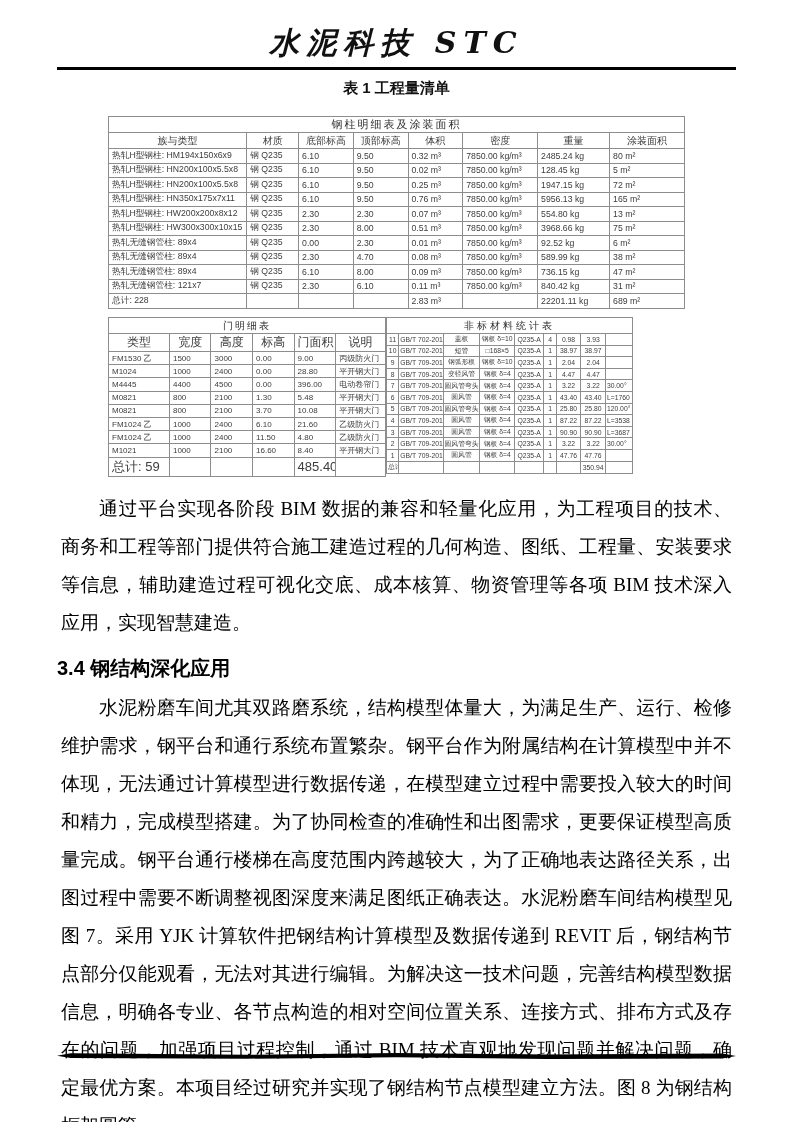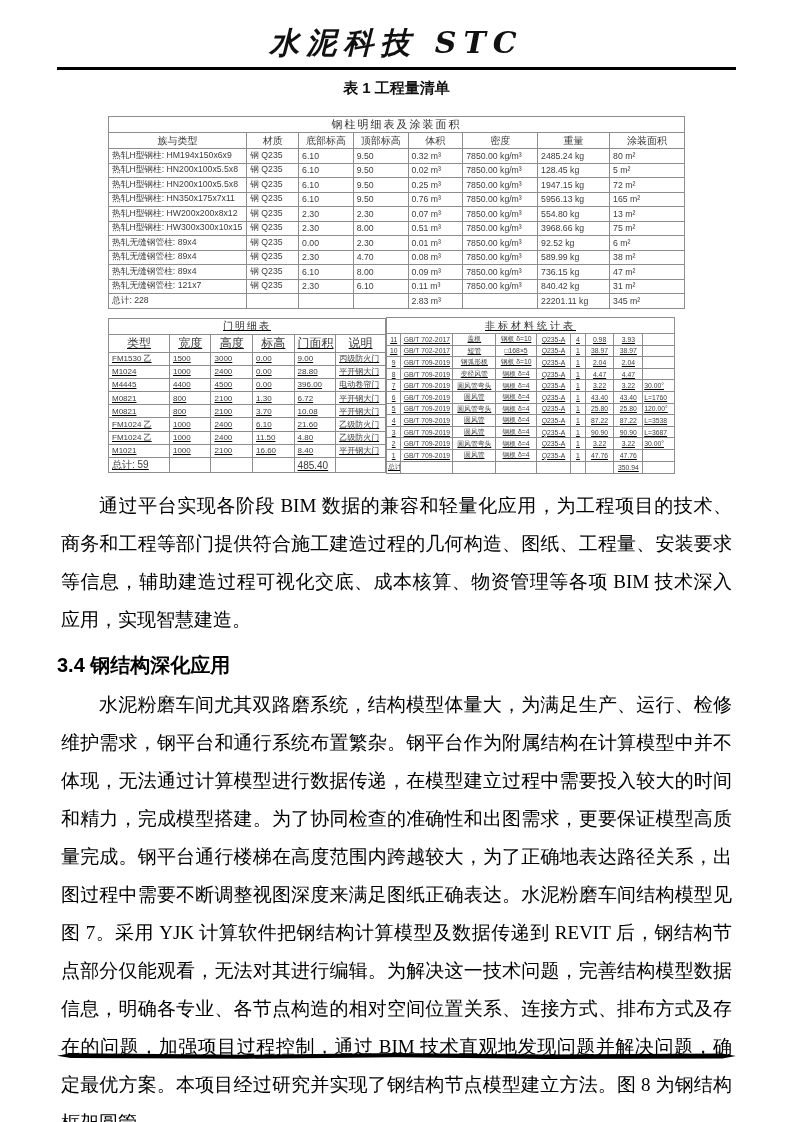--- a/index.html
+++ b/index.html
@@ -37,28 +37,28 @@
   .t-title td { text-align:center; font-size:11px; height:18px; letter-spacing:2px; color:#2e2e2e; }
   .t-head td  { text-align:center; }
   .t-total td { border-left:none; border-right:none; }
 
   
   .steel .t-head td { font-size:10px; height:15px; }
   .steel .t-body td { font-size:8.7px; height:13.5px; }
   .steel .t-total td{ font-size:8.7px; height:14px; }
 
   
-  .sub-row { width:577px; margin:8px auto 0 auto; display:flex; gap:0; align-items:center;text-decoration:underline; }
+  .sub-row { width:577px; margin:8px auto 0 auto; display:flex; gap:0; align-items:flex-start; }
   .door-wrap { width:278px; }
-  .mat-wrap  { width:289px; }
+  .mat-wrap  { width:247px; }
 
   .door .t-title td { font-size:10px; height:15px; }
   .door .t-head td  { font-size:12px; height:13px; }
   .door .t-body td  { font-size:8px;  height:12.2px; }
-  .door .t-total td { font-size:10px;  height:13px;margin-left:9px; }
+  .door .t-total td { font-size:13px;  height:13px;margin-left:9px; }
 
   .mat .t-title td { font-size:10px; height:15px; letter-spacing:3px; }
   .mat .t-body td  { font-size:6.8px; height:10.6px; padding:0 1px; text-align:center; }
   .mat .t-body td:last-child { text-align:left; }
   .mat .t-total td { font-size:6.8px; height:11px; padding:0 1px; }
   .mat .t-total td:first-child { text-align:left; }
   .mat .t-total td:nth-child(8) { text-align:center; }
 
   
   .body-text { margin-top:13px; font-size:19px; line-height:38px; text-align:justify; color:#000; }
@@ -224,21 +224,21 @@
           </tbody>
         <tbody class="t-total">
             <tr>
               <td>总计: 228</td>
               <td></td>
               <td></td>
               <td></td>
               <td>2.83 m³</td>
               <td></td>
               <td>22201.11 kg</td>
-              <td>345 m²</td>
+              <td>689 m²</td>
             </tr>
           </tbody>
       </table>
     </div>
 
     <div class="sub-row">
       <div class="door-wrap">
         <table class="cad door">
           <colgroup>
             <col style="width:22%">
@@ -286,21 +286,21 @@
                 <td>4500</td>
                 <td>0.00</td>
                 <td>396.00</td>
                 <td>电动卷帘门</td>
               </tr>
               <tr>
                 <td>M0821</td>
                 <td>800</td>
                 <td>2100</td>
                 <td>1.30</td>
-                <td>6.72</td>
+                <td>5.48</td>
                 <td>平开钢大门</td>
               </tr>
               <tr>
                 <td>M0821</td>
                 <td>800</td>
                 <td>2100</td>
                 <td>3.70</td>
                 <td>10.08</td>
                 <td>平开钢大门</td>
               </tr>

